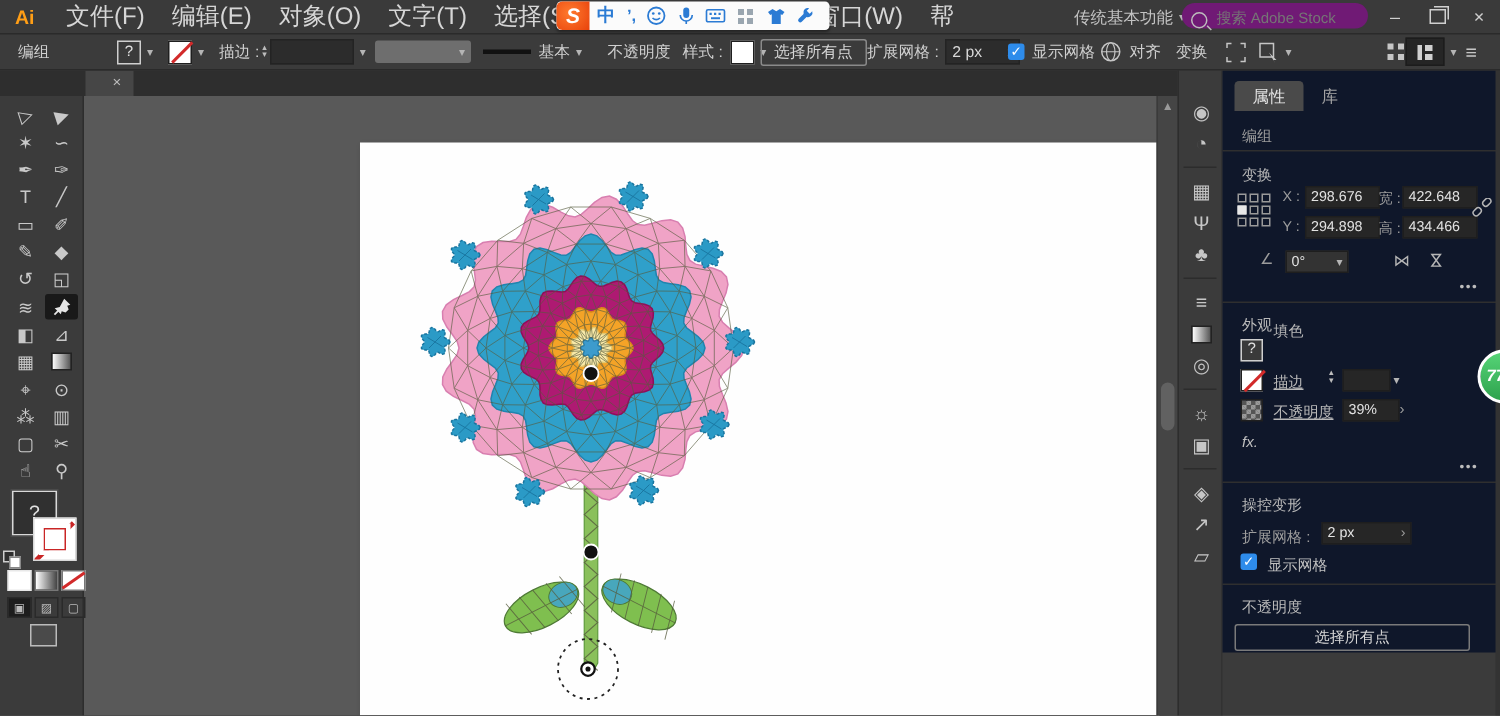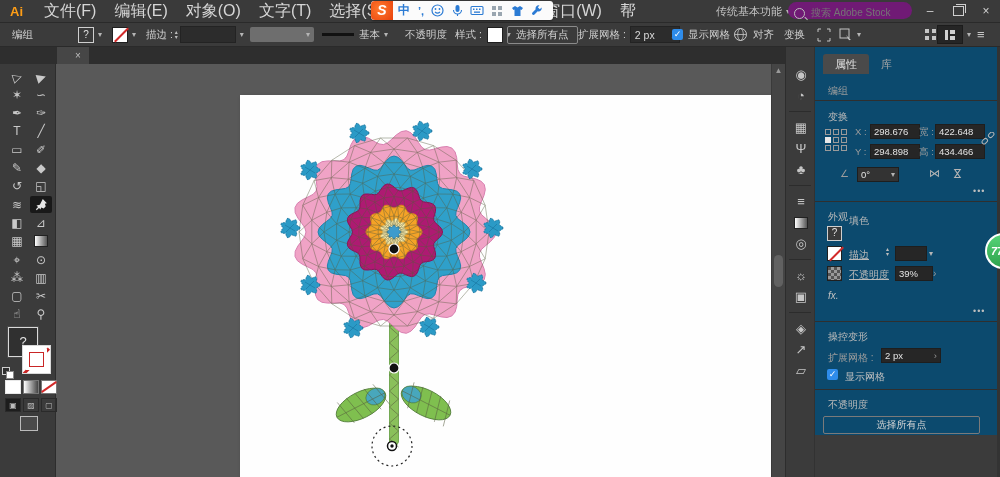--- a/index.html
+++ b/index.html
@@ -75,21 +75,21 @@
   .artboard{position:absolute;left:185px;top:31px;width:533px;height:382px;background:#fefefe;box-shadow:2px 2px 4px rgba(0,0,0,.35)}
   #artwork-host{position:absolute;left:0;top:0;width:730px;height:413px}
   .vscroll{position:absolute;right:0;top:0;width:13px;height:413px;background:#454545;border-left:1px solid #3a3a3a}
   .vscroll .arrow{position:absolute;top:2px;left:0;width:13px;text-align:center;color:#9a9a9a;font-size:8px}
   .vscroll .thumb{position:absolute;left:2px;top:191px;width:9px;height:32px;background:#616161;border-radius:5px}
   
   .dock{position:absolute;left:785px;top:46px;width:30px;height:431px;background:#3b3b3b;border-left:1px solid #2d2d2d;border-right:1px solid #323232;padding-top:18px;box-sizing:border-box}
   .dock-ic{width:30px;height:21px;display:flex;align-items:center;justify-content:center;color:#c6c6c6;font-size:13px}
   .dock-div{height:1px;background:#2c2c2c;margin:5px 3px}
   
-  .props{position:absolute;left:815px;top:46px;width:185px;height:389px;background:#0c4a6e}
+  .props{position:absolute;left:815px;top:46px;width:185px;height:389px;background:#0f172a}
   .props-tabs{position:absolute;left:0;top:8px;height:20px;display:flex}
   .ptab{padding:3px 12px;font-size:11px;color:#a5a5a5}
   .ptab.active{background:#4a4a4a;color:#e3e3e3;border-radius:3px 3px 0 0}
   .pcontent{position:absolute;left:0;top:28px;right:0;bottom:0}
   .plabel{position:absolute;font-size:10px;color:#9c9c9c}
   .pvalue-label{font-size:9.5px;color:#9c9c9c}
   .pdiv{position:absolute;left:0;right:0;height:1px;background:#2f2f2f}
   .pfield{position:absolute;background:#262626;border:1px solid #1e1e1e;height:13px;color:#e3e3e3;font-size:9.5px;display:flex;align-items:center;padding:0 3px}
   .refgrid{position:absolute;display:grid;grid-template-columns:repeat(3,5px);grid-template-rows:repeat(3,5px);gap:3px}
   .refgrid i{width:4px;height:4px;border:1px solid #9a9a9a;display:block}

